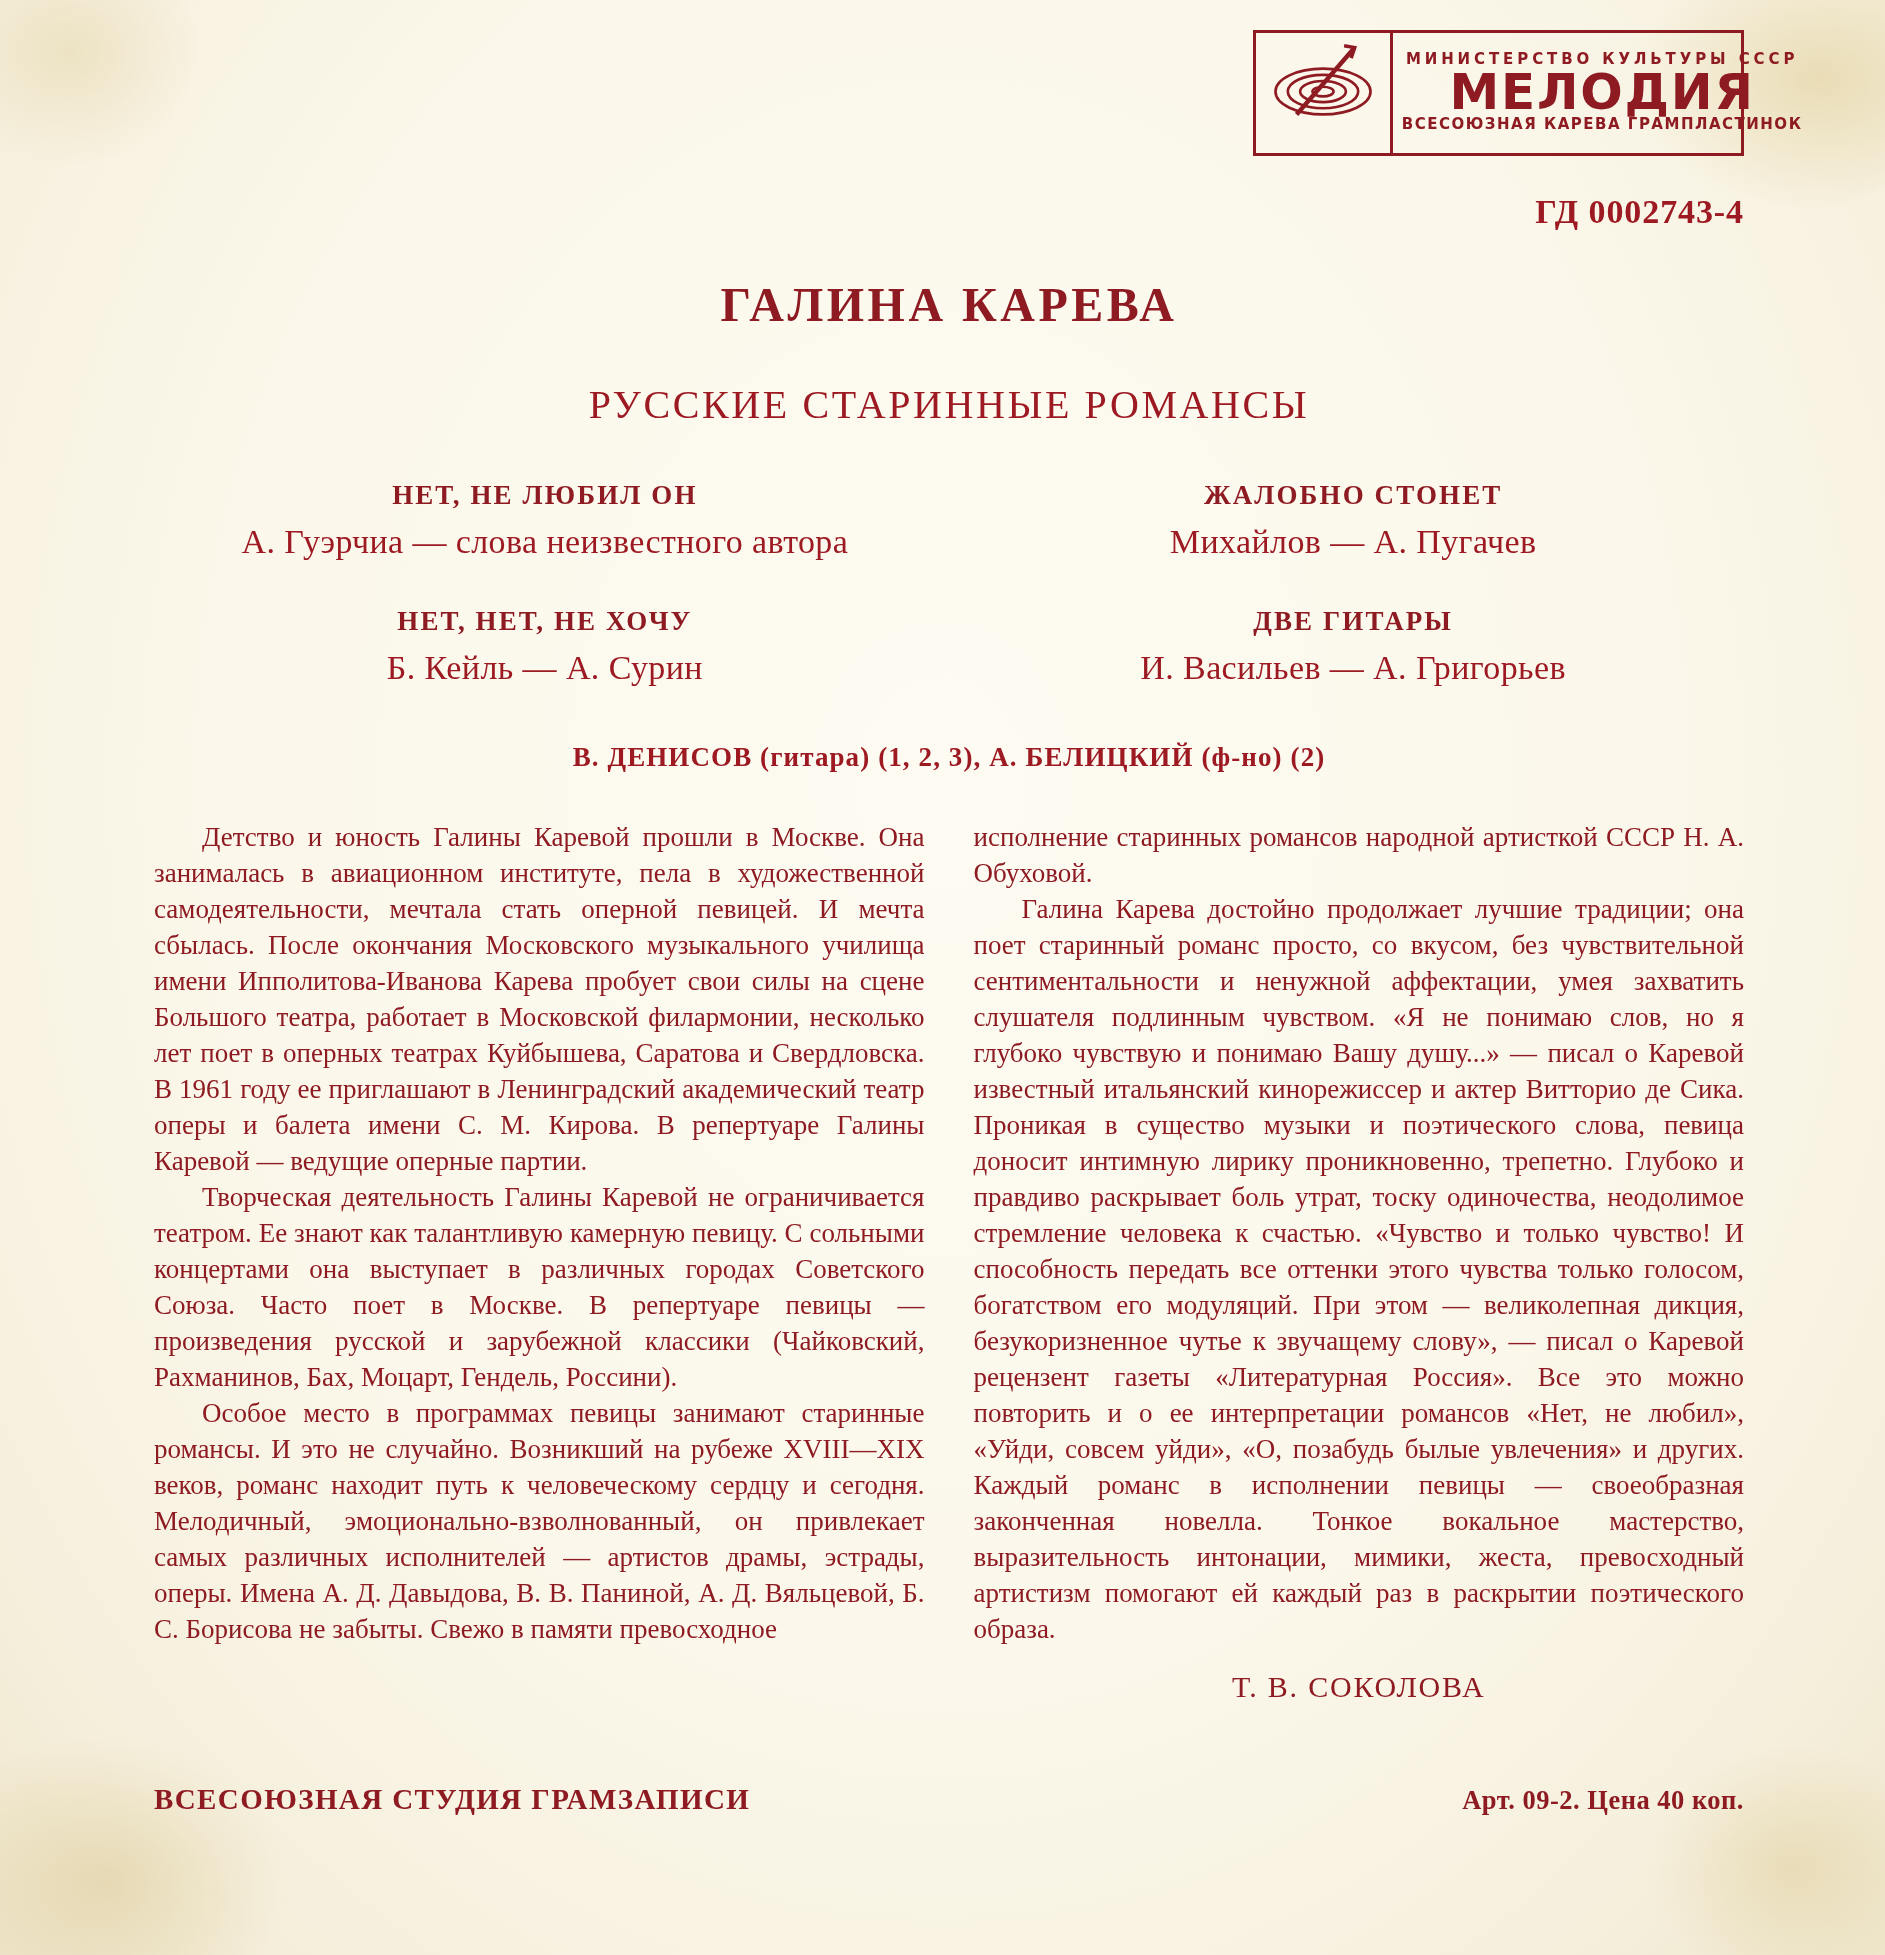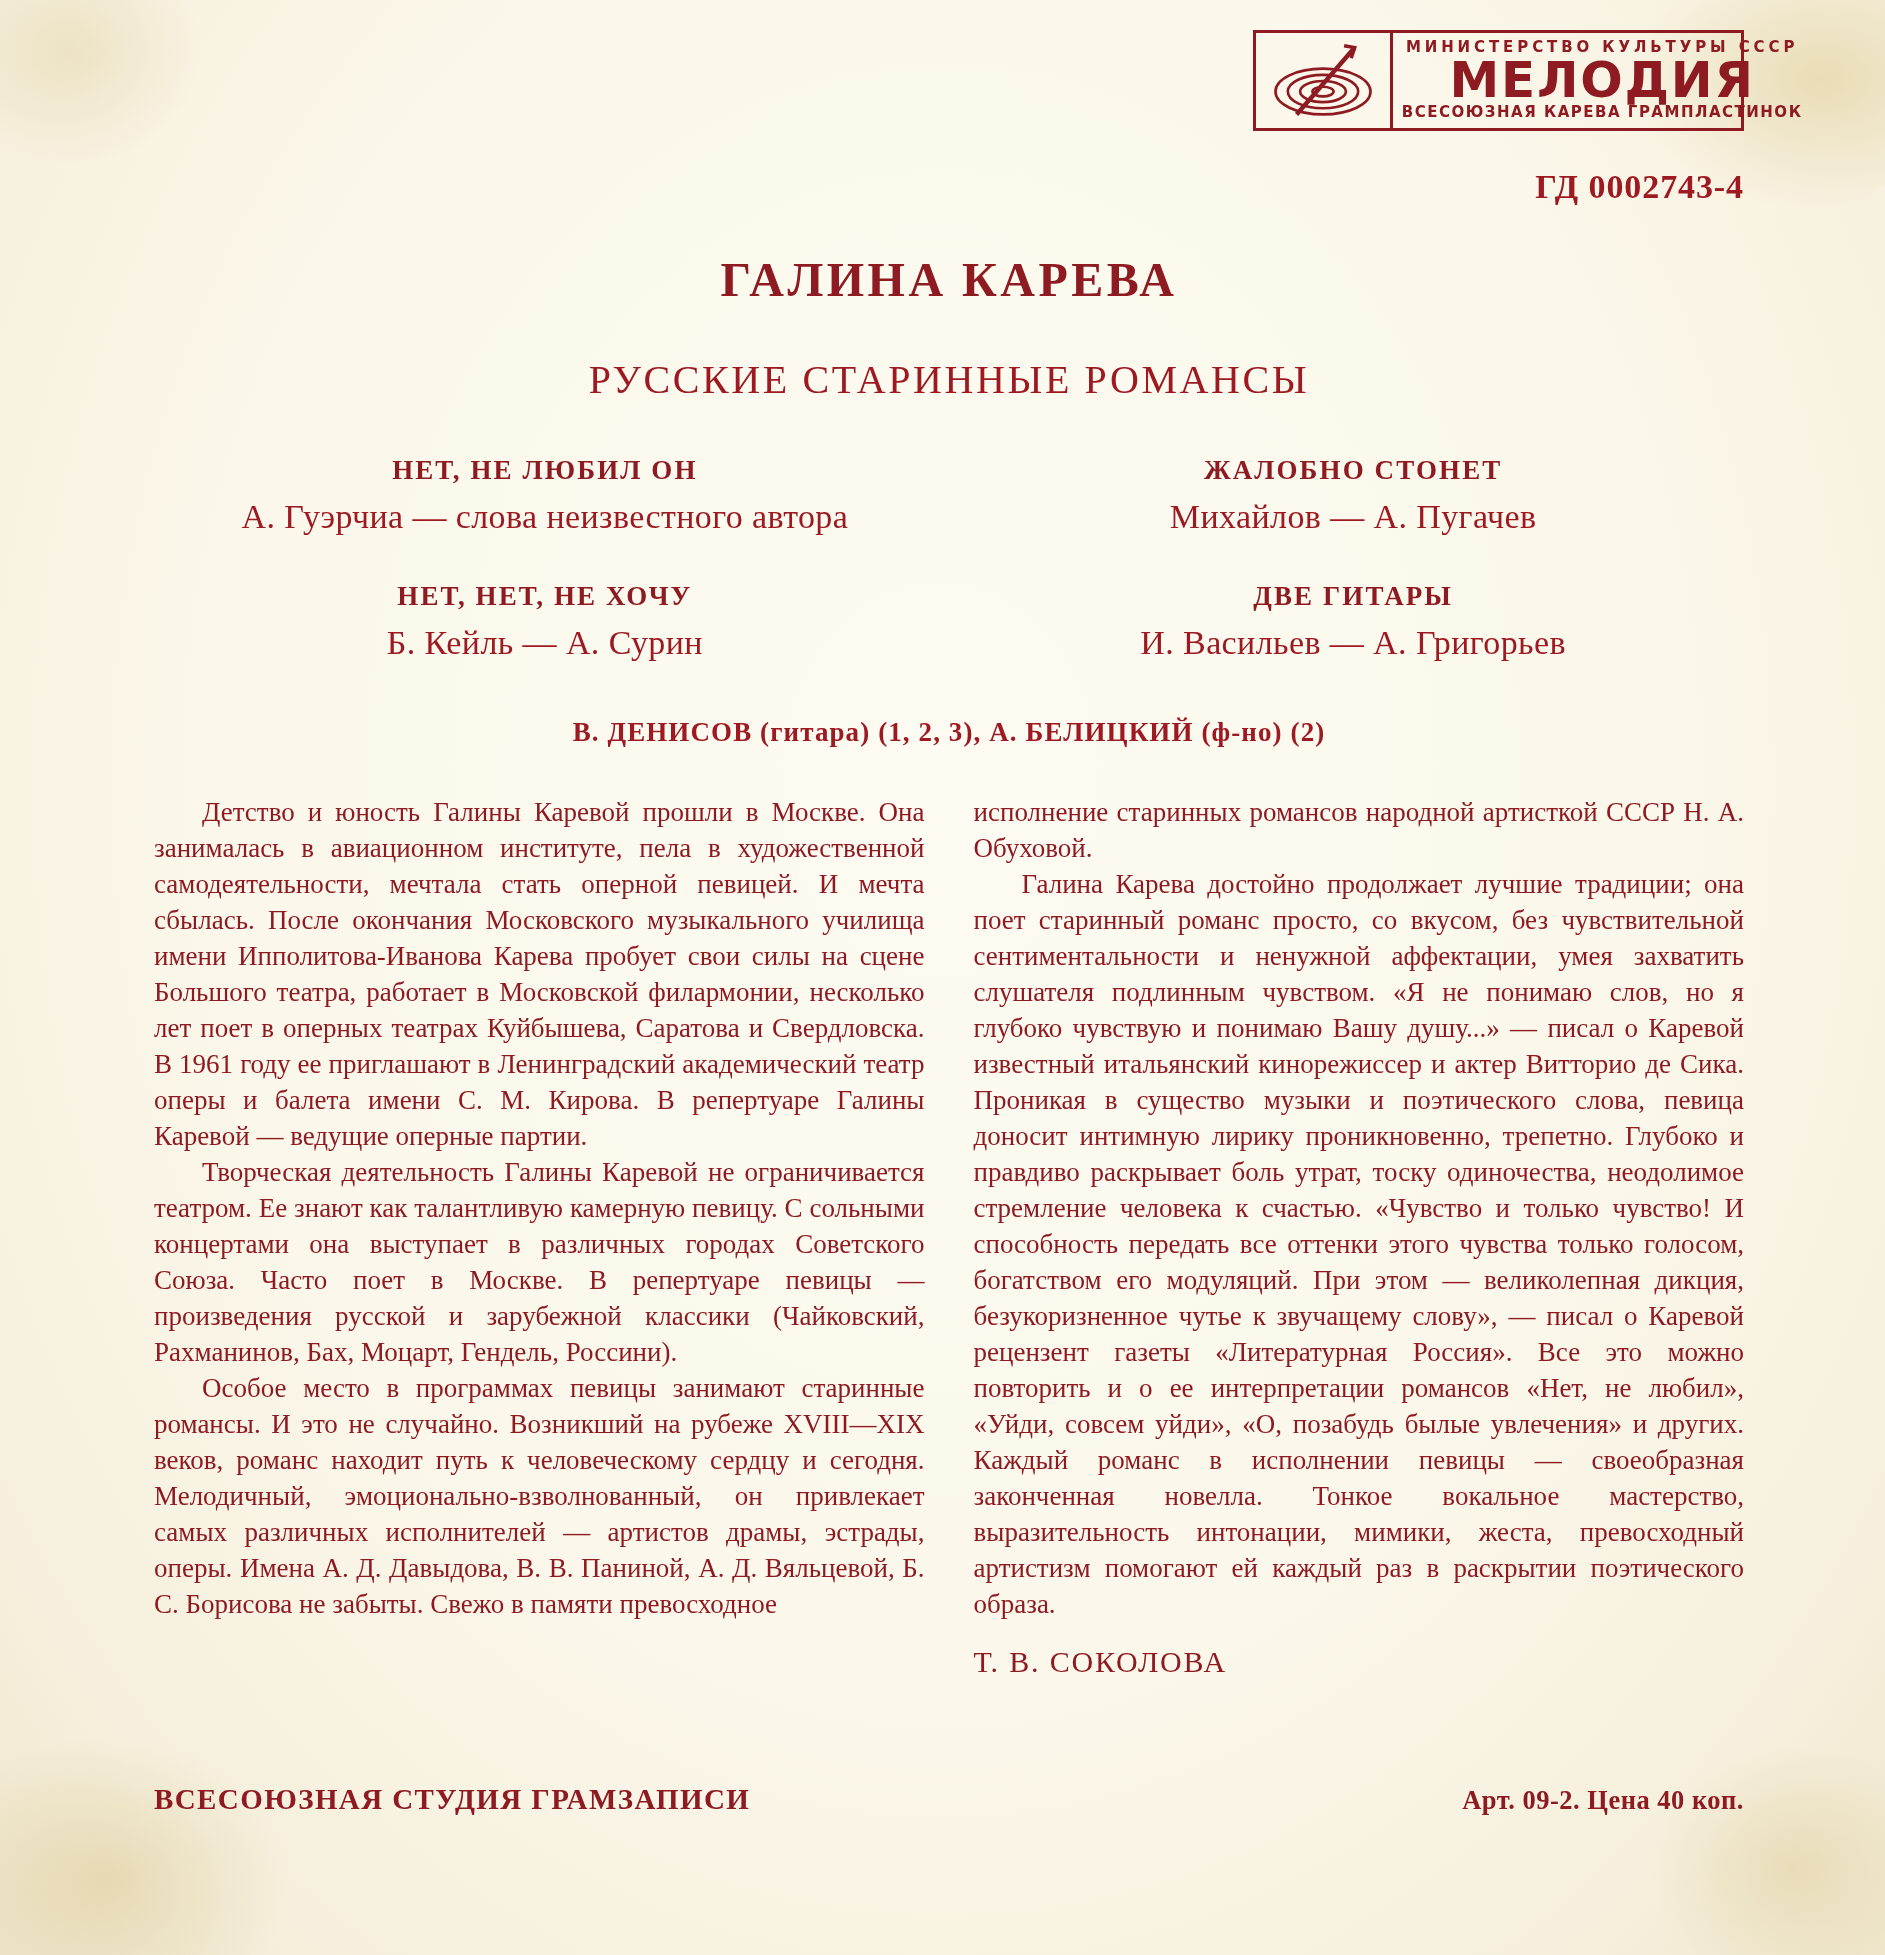--- a/index.html
+++ b/index.html
@@ -53,21 +53,21 @@
   }
 
   
   .logo-row {
     display: flex;
     justify-content: flex-end;
   }
   .logo {
     display: flex;
     border: 3.5px solid #8e1a22;
-    height: 101px;
+    height: 126px;
     box-sizing: border-box;
     width: 491px;
   }
   .logo-mark {
     width: 134px;
     border-right: 3.5px solid #8e1a22;
     position: relative;
     flex: 0 0 auto;
   }
   .logo-mark svg { position: absolute; left: 7px; top: 3.5px; }
@@ -180,21 +180,21 @@
     color: #8e1a22;
     font-size: 27px;
     line-height: 36px;
     text-align: justify;
     text-indent: 48px;
     hyphens: none;
   }
   .col p.cont { text-indent: 0; }
   .col.right p { color: #8e1a22; }
   .signature {
-    text-align: left;
+    text-align: center;
     color: #8e1a22;
     font-size: 30px;
     letter-spacing: 1.8px;
     margin-top: 23px;
   }
 
   
   .footer {
     position: absolute;
     left: 154px;

